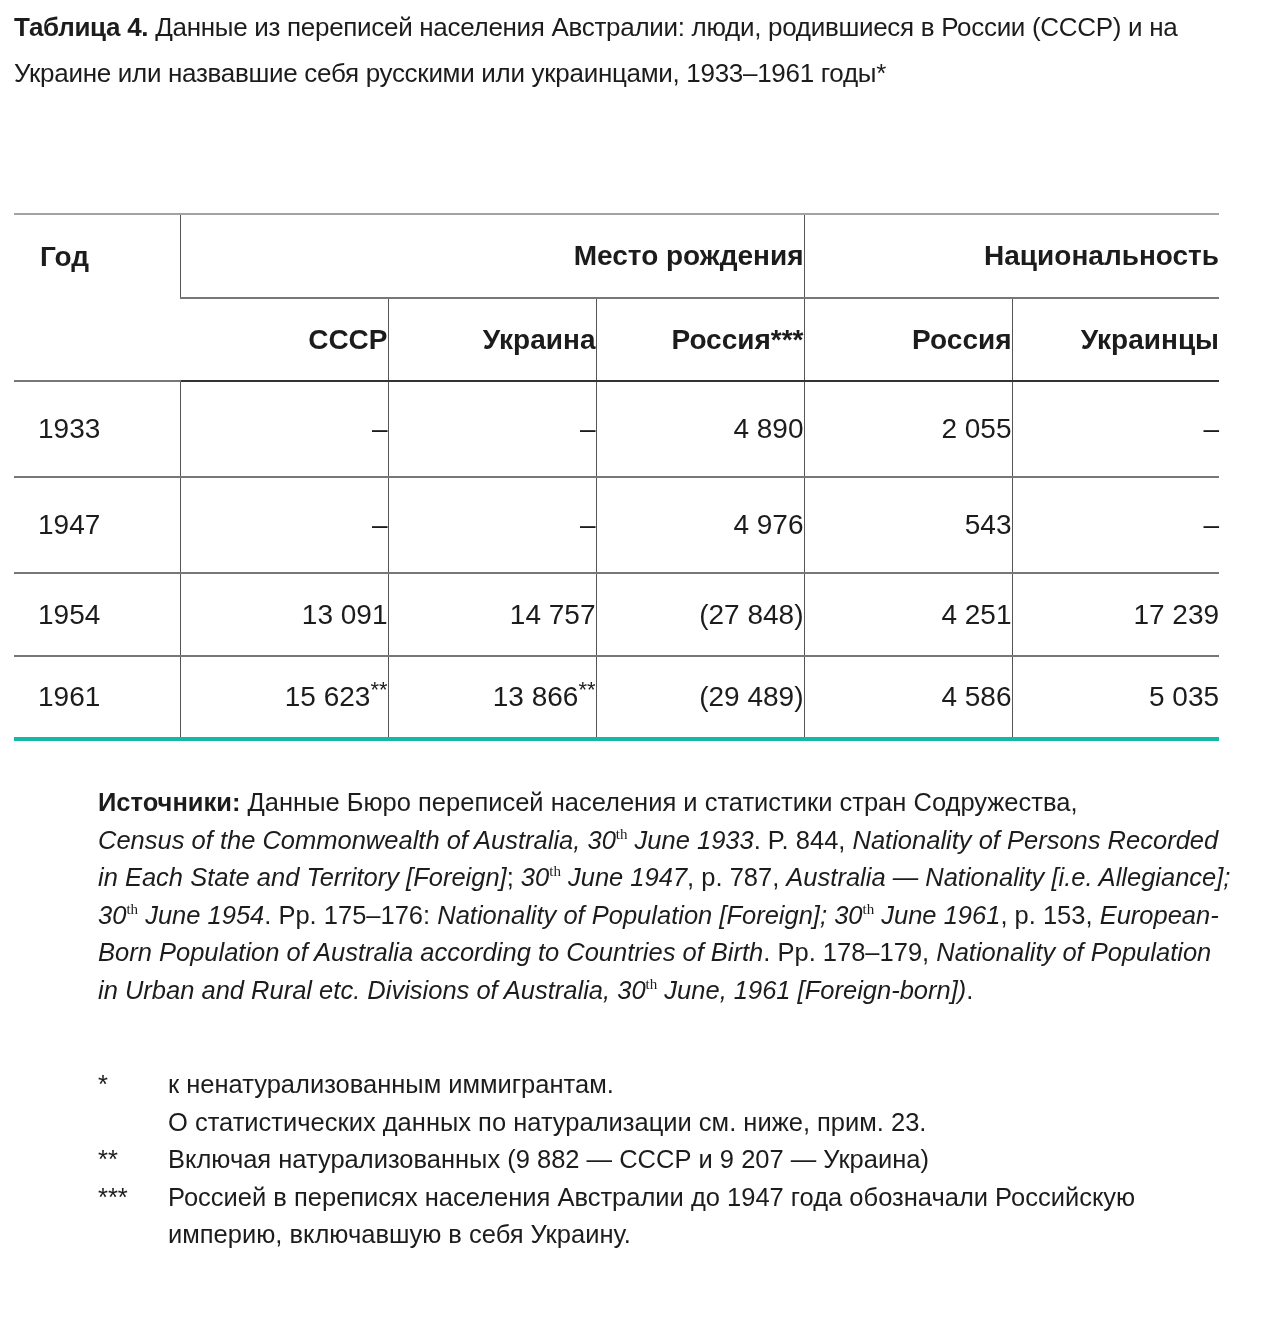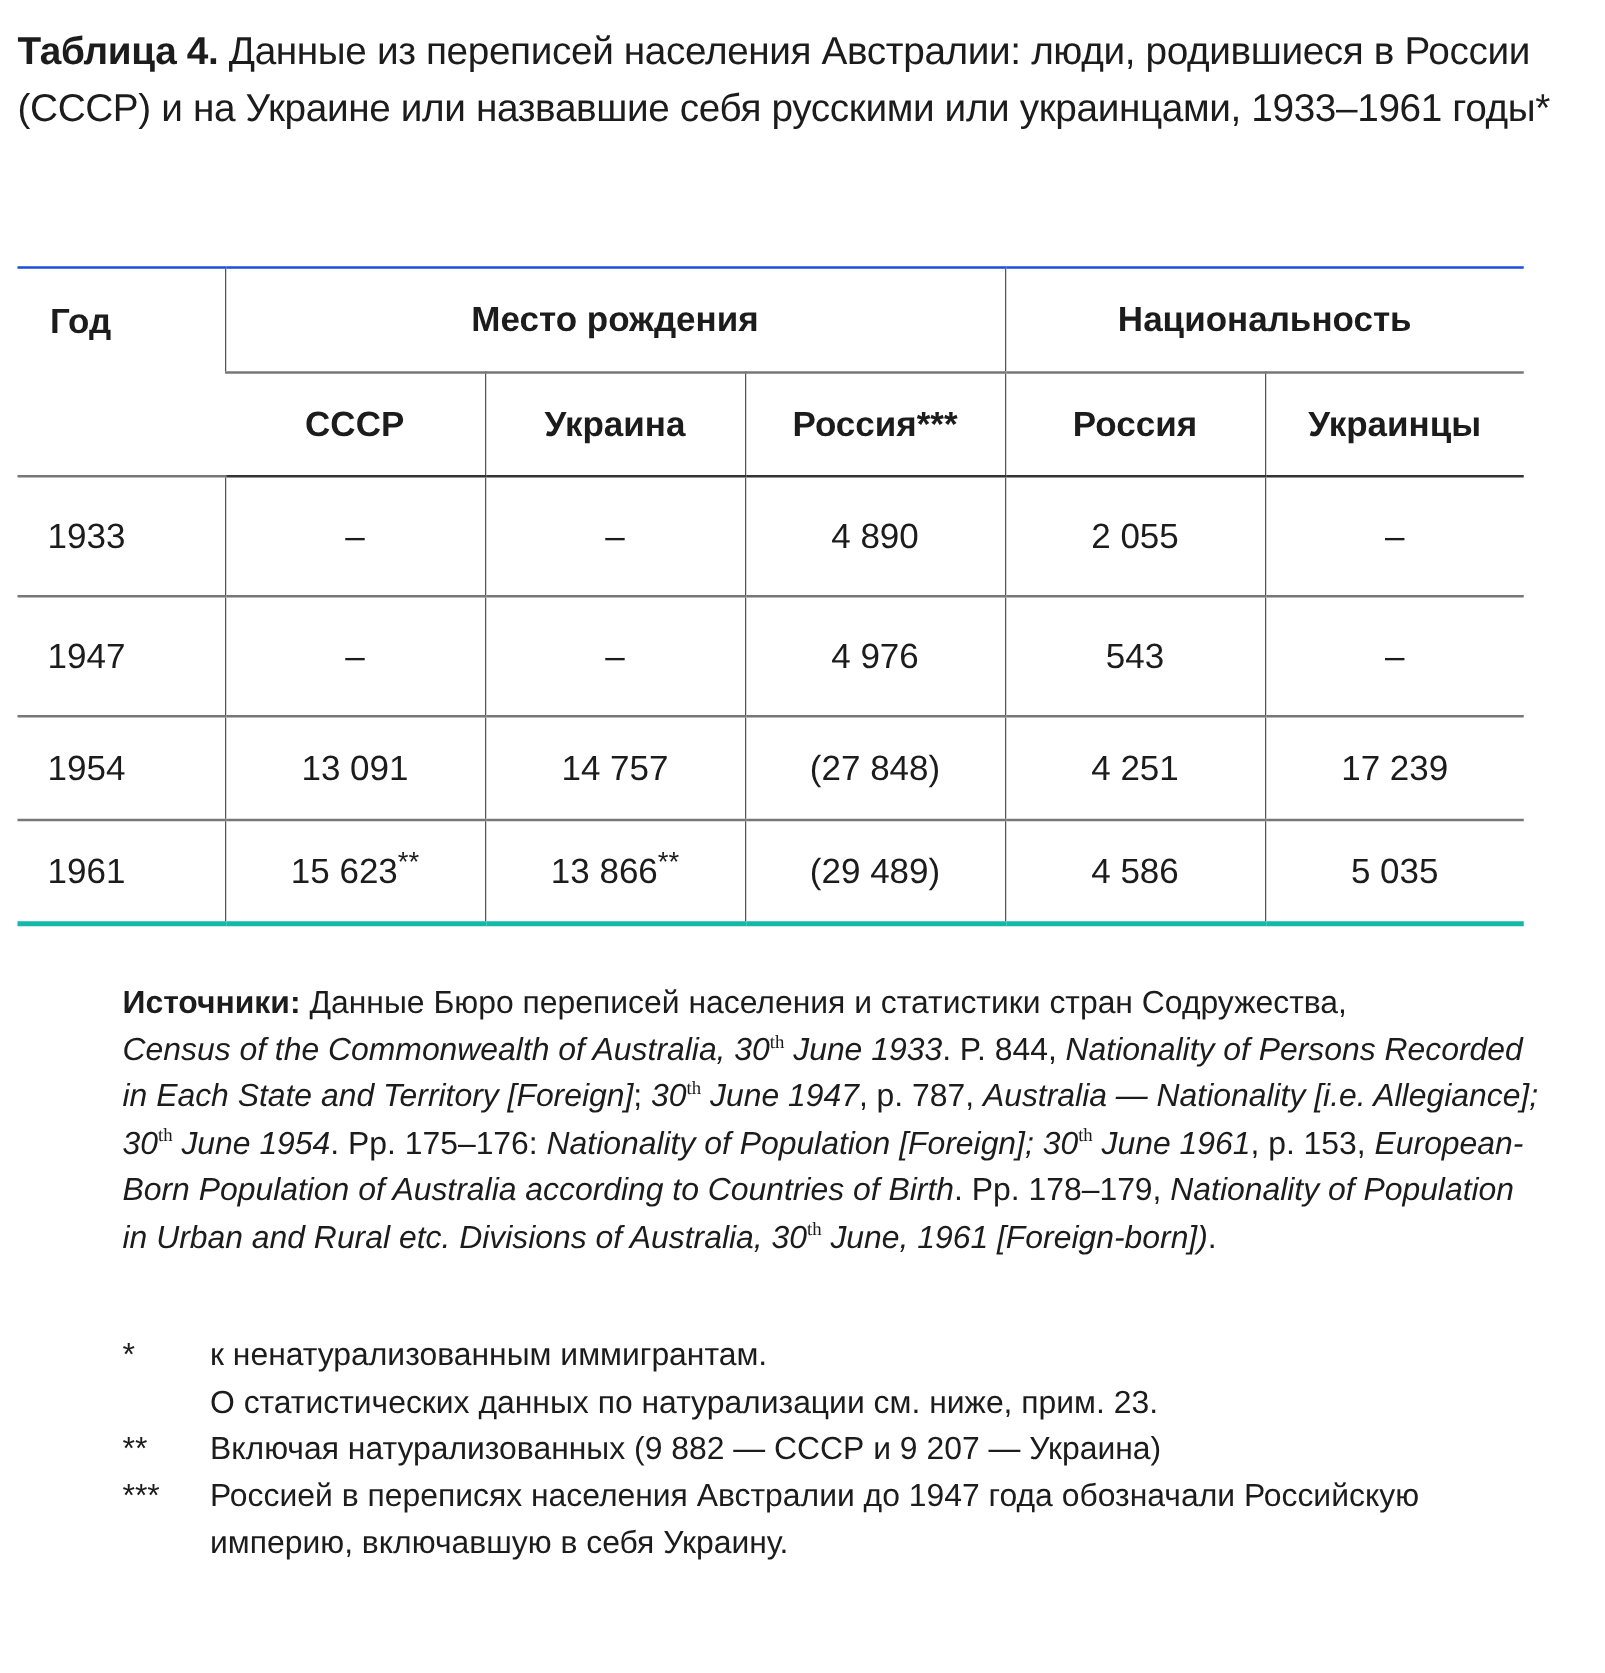--- a/index.html
+++ b/index.html
@@ -12,49 +12,49 @@
       overflow: hidden;
     }
     .page {
       position: relative;
       width: 1284px;
       height: 1338px;
     }
     .title {
       position: absolute;
       left: 14px;
-      top: 18px;
+      top: 4px;
       width: 1230px;
-      font-size: 31px;
+      font-size: 26px;
       line-height: 46px;
       letter-spacing: -0.3px;
       color: #1c1c1c;
     }
     .title .label { font-weight: bold; }
 
     table.census {
       position: absolute;
       left: 14px;
       top: 213px;
       width: 1205px;
       border-collapse: collapse;
       table-layout: fixed;
     }
     table.census th, table.census td {
       font-size: 28px;
       color: #1c1c1c;
-      text-align: center;
+      text-align: right;
       vertical-align: middle;
       border-left: 1.5px solid #555;
     }
     table.census tr > :first-child { border-left: none; }
     table.census thead tr.h1 th {
       height: 84px;
       font-weight: bold;
-      border-top: 2px solid #1d4ed8;
+      border-top: 2px solid #a3a3a3;
       border-bottom: 2px solid #777;
     }
     table.census thead tr.h2 th {
       height: 83px;
       font-weight: bold;
       border-bottom: 2px solid #333;
     }
     table.census th.year-head {
       text-align: left;
       vertical-align: top;

